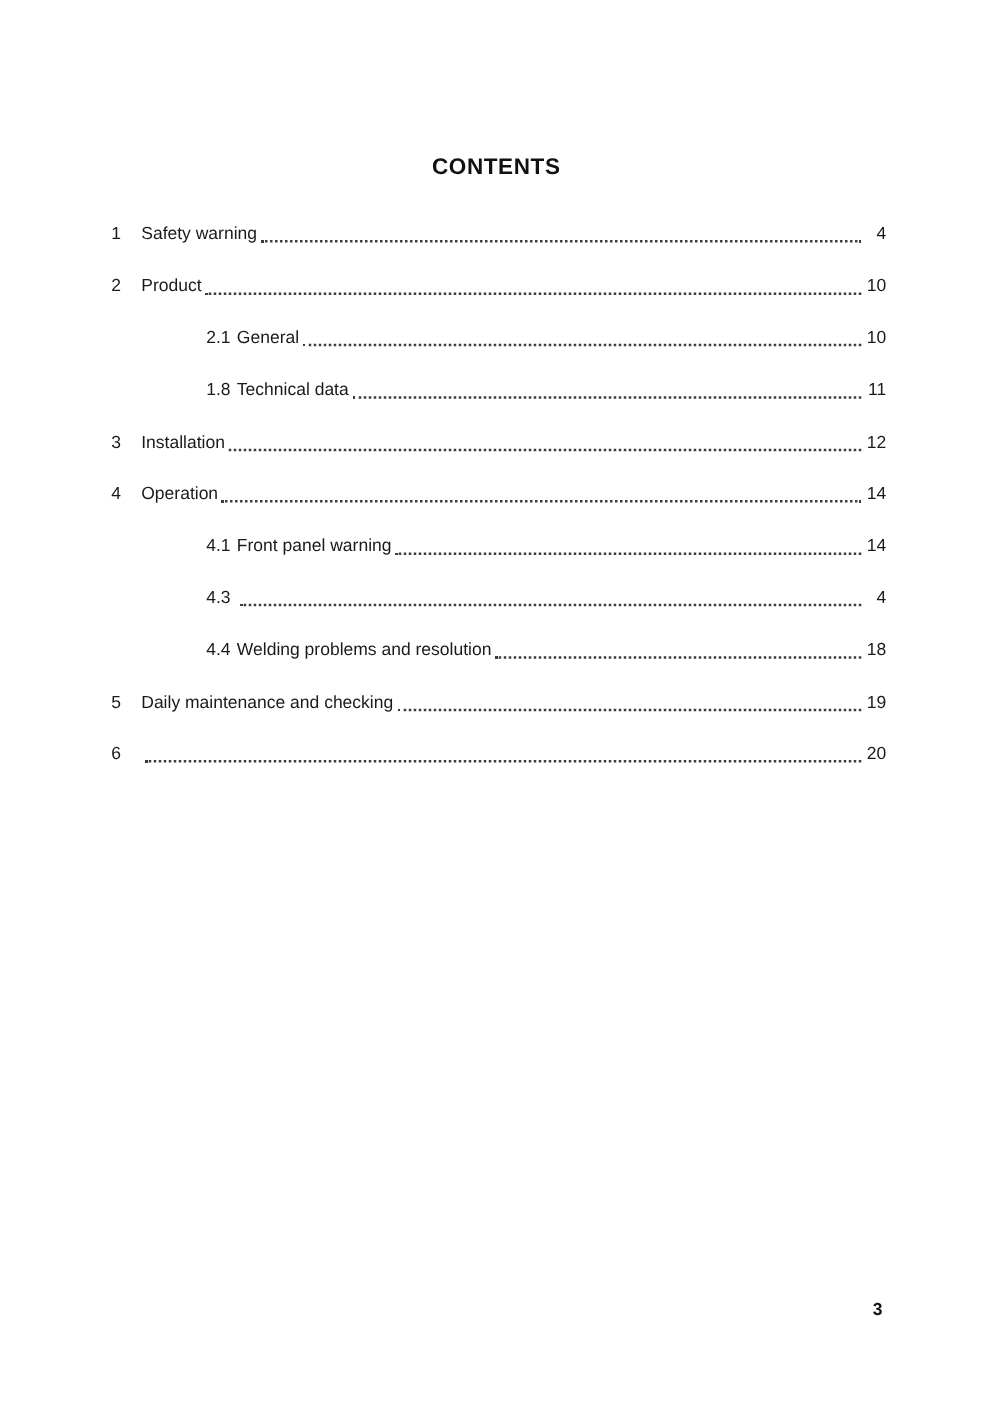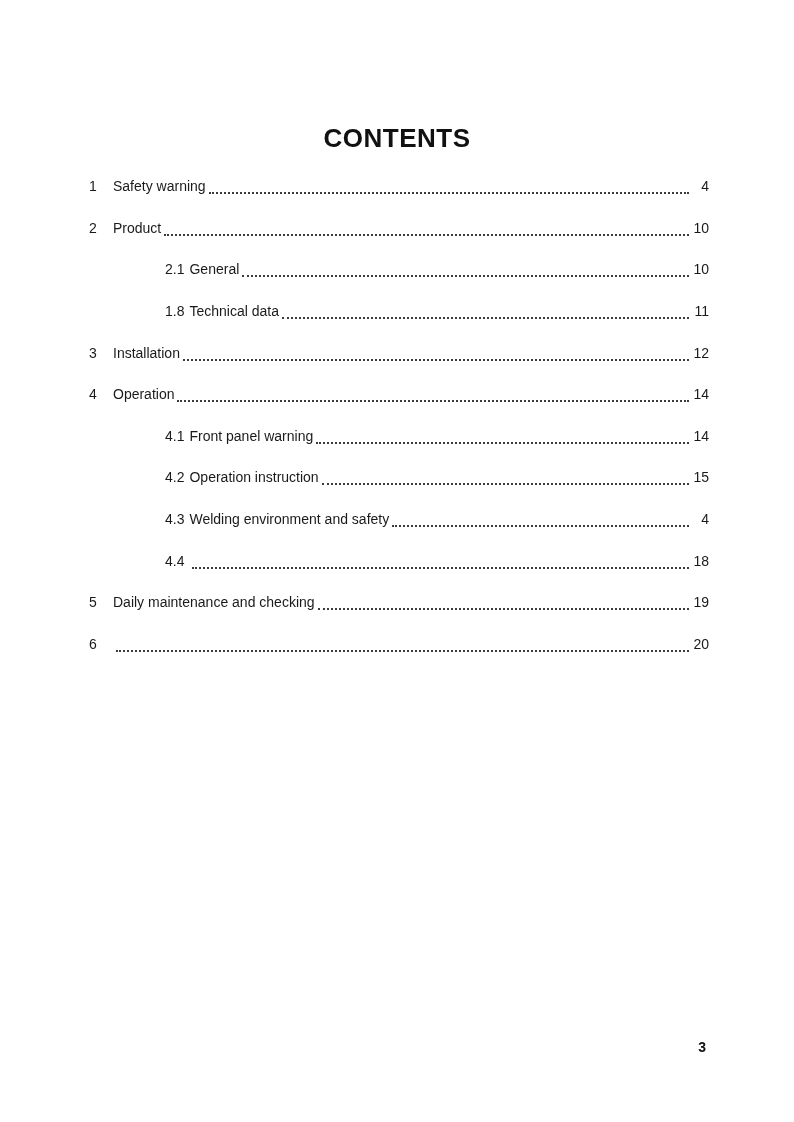--- a/index.html
+++ b/index.html
@@ -16,21 +16,21 @@
     color: #1a1a1a;
     overflow: hidden;
   }
   .doc-title {
     position: absolute;
     top: 123px;
     left: 0;
     width: 100%;
     margin: 0;
     text-align: center;
-    font-size: 26px;
+    font-size: 18px;
     font-weight: bold;
     letter-spacing: 0.5px;
     color: #111111;
   }
   .toc {
     position: absolute;
     top: 177px;
     left: 89px;
     width: 620px; 
   }
@@ -123,33 +123,27 @@
         <span class="toc-leader" style="border-bottom-color: rgb(60, 60, 60);"></span>
         <span class="toc-page">14</span>
       </div>
       <div class="toc-row level2">
         <span class="toc-num">4.1</span>
         <span class="toc-label">Front panel warning</span>
         <span class="toc-leader" style="border-bottom-color: rgb(60, 60, 60);"></span>
         <span class="toc-page">14</span>
       </div>
       <div class="toc-row level2">
-        <span class="toc-num">4.2</span>
-        <span class="toc-label">Operation instruction</span>
-        <span class="toc-leader" style="border-bottom-color: rgb(60, 60, 60);"></span>
-        <span class="toc-page">15</span>
-      </div>
-      <div class="toc-row level2">
         <span class="toc-num">4.3</span>
-        <span class="toc-label">Welding environment and safety</span>
         <span class="toc-leader" style="border-bottom-color: rgb(60, 60, 60);"></span>
         <span class="toc-page">4</span>
       </div>
       <div class="toc-row level2">
         <span class="toc-num">4.4</span>
+        <span class="toc-label">Welding problems and resolution</span>
         <span class="toc-leader" style="border-bottom-color: rgb(60, 60, 60);"></span>
         <span class="toc-page">18</span>
       </div>
       <div class="toc-row level1">
         <span class="toc-num">5</span>
         <span class="toc-label">Daily maintenance and checking</span>
         <span class="toc-leader" style="border-bottom-color: rgb(60, 60, 60);"></span>
         <span class="toc-page">19</span>
       </div>
       <div class="toc-row level1">

